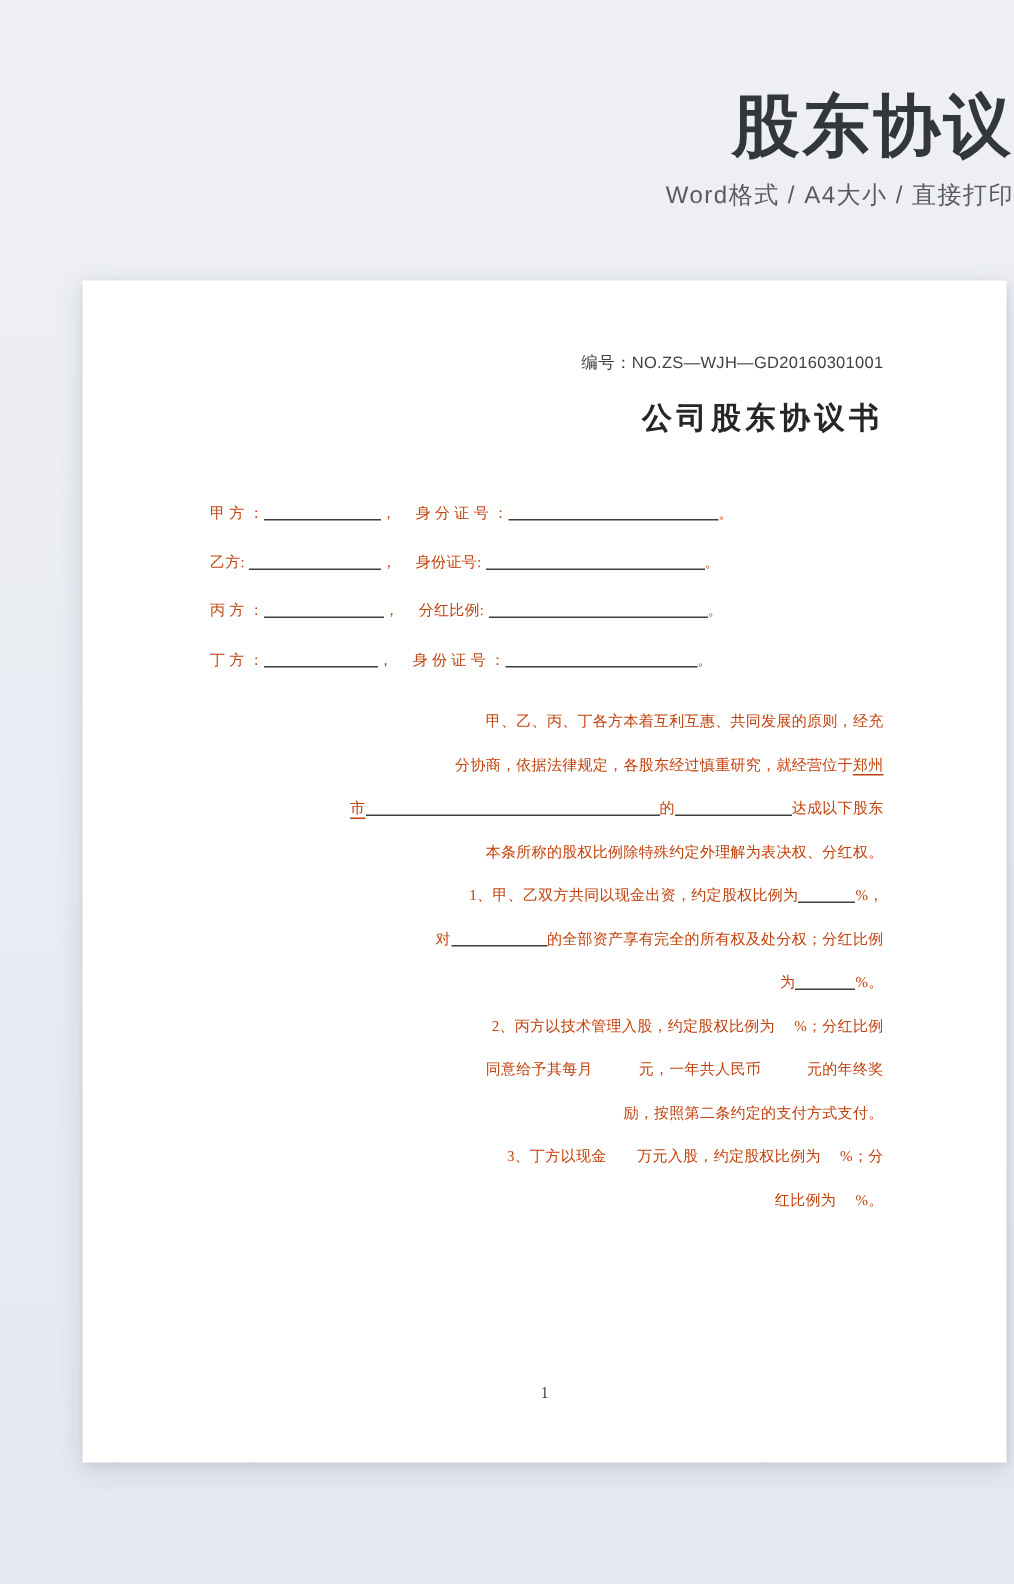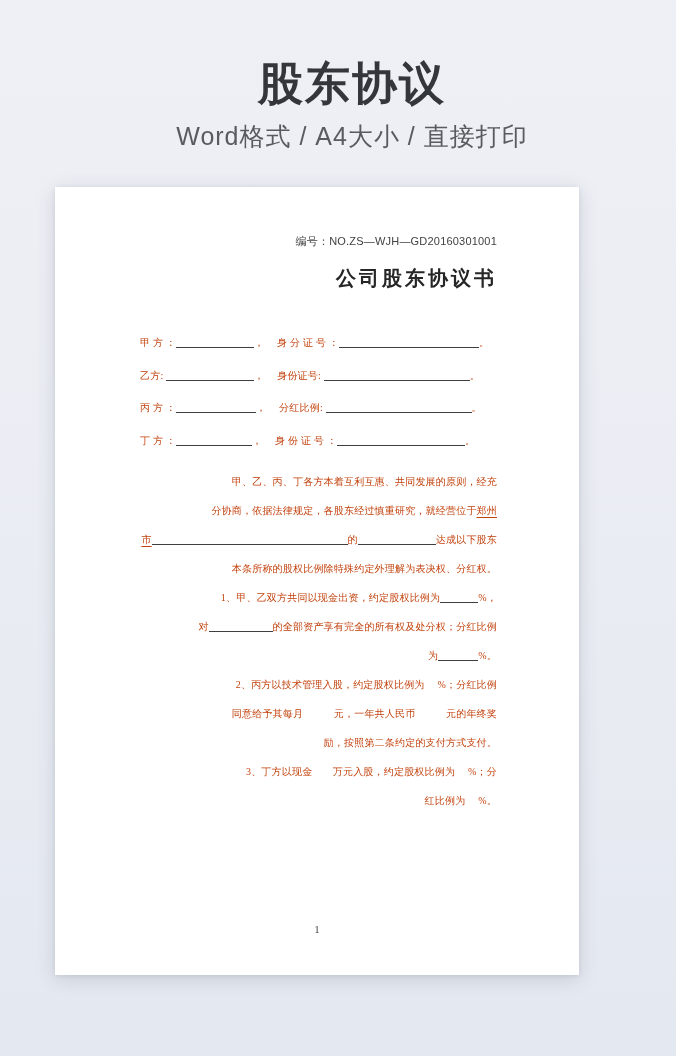--- a/index.html
+++ b/index.html
@@ -6,31 +6,31 @@
   html,body { width:676px; height:1056px; }
   body {
     background: linear-gradient(180deg, #eef0f5 0%, #e9ecf2 55%, #e4e8f0 100%);
     font-family: "Liberation Serif", "DejaVu Serif", serif;
     overflow: hidden;
     position: relative;
   }
   .stage { width:676px; height:1056px; position:relative; }
 
   
-  .banner { text-align:center; padding-top:60px; font-family:"Liberation Sans","DejaVu Sans",sans-serif;padding-left:28px; }
+  .banner { text-align:right; padding-top:60px; font-family:"Liberation Sans","DejaVu Sans",sans-serif;padding-left:28px; }
   .banner h1 {
     font-size:45px; font-weight:800; color:#33363a; letter-spacing:2px; line-height:1.05;
   }
   .banner .subtitle {
-    margin-top:13px; font-size:25px; color:#585b60; letter-spacing:1px;
+    margin-top:13px; font-size:16px; color:#585b60; letter-spacing:1px;
   }
 
   
   .page {
-    position:absolute; left:55px; top:187px; width:524px; height:788px;
+    position:absolute; left:55px; top:187px; width:616px; height:788px;
     background:#ffffff;
     box-shadow: 0 4px 18px rgba(55,65,90,0.16), 0 1px 4px rgba(55,65,90,0.10);
   }
   .content { position:absolute; top:0; left:0; right:0; padding:0 82px 0 85px; color:#343434; }
 
   .doc-number {
     padding-top:47px; text-align:right;
     font-family:"Liberation Sans","DejaVu Sans",sans-serif;
     font-size:11px; color:#414141; letter-spacing:0.2px;
   }

